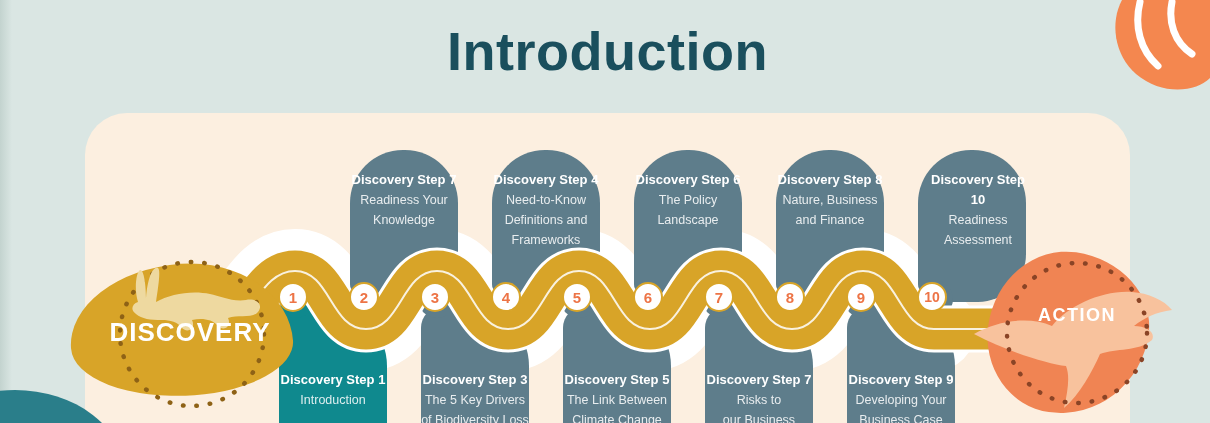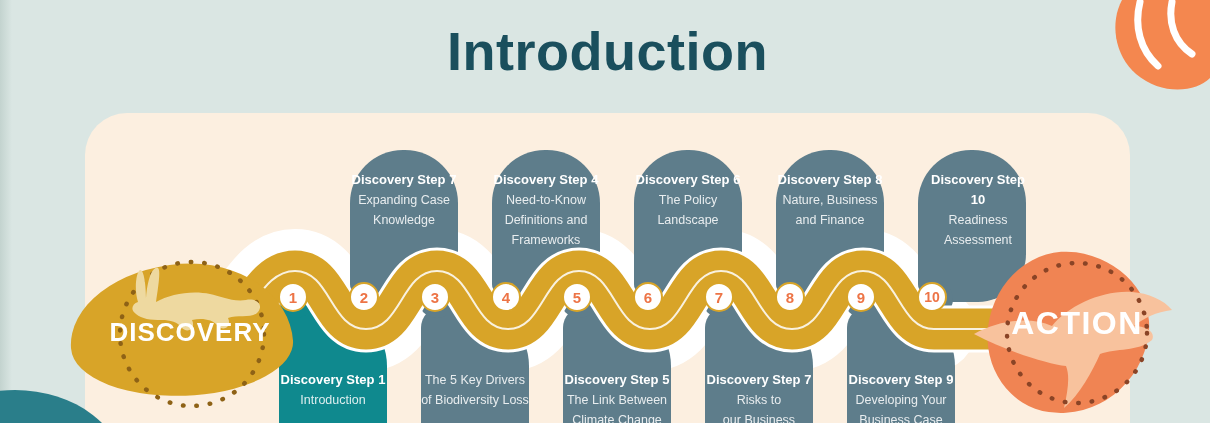--- a/index.html
+++ b/index.html
@@ -29,21 +29,21 @@
         box-sizing:border-box;cursor:pointer;}
   .blob{position:absolute;z-index:5;}
   .blob-disc{left:70px;top:264px;width:222px;height:132px;background:var(--gold);
         border-radius:52% 48% 46% 54% / 58% 64% 36% 42%;transform:rotate(-4deg);}
   .blob-act{left:988px;top:252px;width:160px;height:162px;background:var(--action_orange);
         border-radius:48% 52% 55% 45% / 52% 44% 56% 48%;transform:rotate(8deg);}
   .dots{position:absolute;z-index:6;pointer-events:none;}
   .fig{position:absolute;z-index:7;pointer-events:none;}
   .blob-label{position:absolute;z-index:8;color:#fff;font-weight:bold;text-align:center;margin:0;}
   .lbl-disc{left:76px;top:317px;width:228px;font-size:26px;letter-spacing:1px;}
-  .lbl-act{left:1002px;top:305px;width:150px;font-size:32px;letter-spacing:1.5px;}
+  .lbl-act{left:1002px;top:305px;width:150px;font-size:18px;letter-spacing:1.5px;}
   .corner{position:absolute;z-index:9;pointer-events:none;}
   .corner-tr{right:0;top:0;}
   .corner-bl{left:-95px;top:390px;width:220px;height:170px;border-radius:50%;
         background:var(--corner_teal);z-index:2;}
 </style>
 </head>
 <body>
 
 <div class="page">
 
@@ -61,27 +61,28 @@
       <div class="card bottom-row current" style="left: 279px;">
       <div class="t">Discovery Step 1</div>
       <div class="l">Introduction</div>
       <div class="l"></div>
       <div class="l"></div>
     </div>
       <div class="tongue current" style="left: 276px;"></div>
       <div class="num" style="left: 278px;">1</div>
       <div class="card top-row" style="left: 350px;">
       <div class="t">Discovery Step 7</div>
-      <div class="l">Expanding Case</div>
+      <div class="l">Readiness Your</div>
       <div class="l">Knowledge</div>
       <div class="l"></div>
     </div>
       <div class="tongue" style="left: 347px;"></div>
       <div class="num" style="left: 349px;">2</div>
       <div class="card bottom-row" style="left: 421px;">
+      <div class="t">Discovery Step 3</div>
       <div class="l">The 5 Key Drivers</div>
       <div class="l">of Biodiversity Loss</div>
       <div class="l"></div>
     </div>
       <div class="tongue" style="left: 418px;"></div>
       <div class="num" style="left: 420px;">3</div>
       <div class="card top-row" style="left: 492px;">
       <div class="t">Discovery Step 4</div>
       <div class="l">Need-to-Know</div>
       <div class="l">Definitions and</div>

